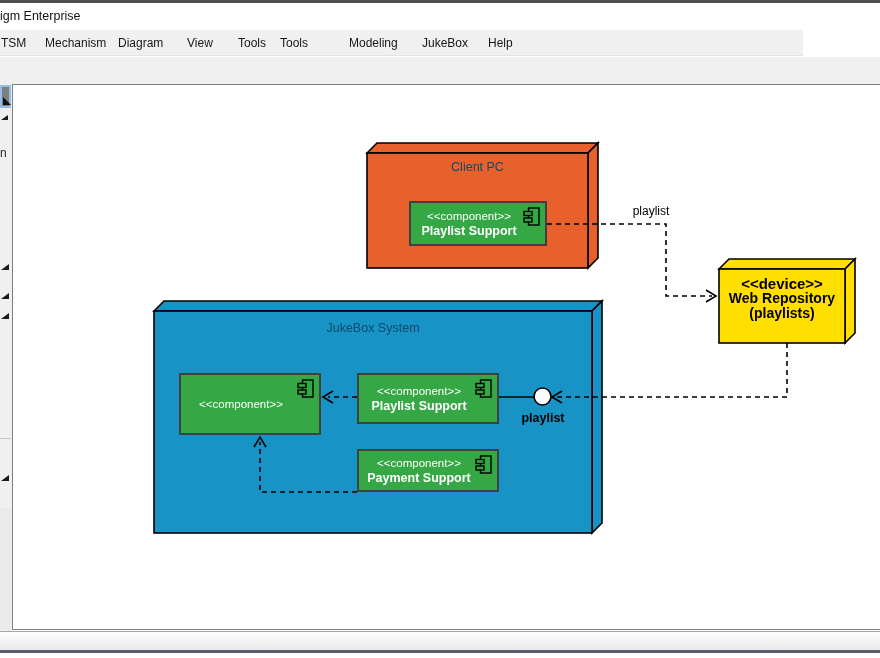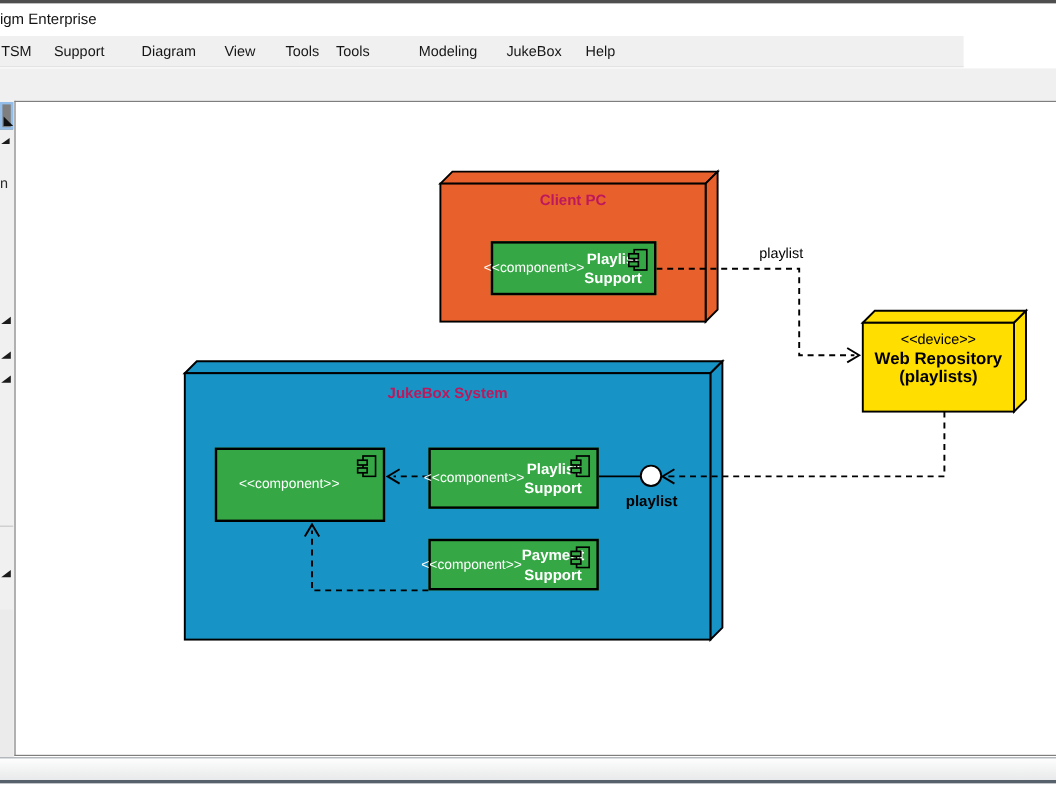--- a/index.html
+++ b/index.html
@@ -41,27 +41,27 @@
   .pal-glyph { position:absolute; left:0; font-size:12px; color:#2a2a2a; }
   .pal-divider { position:absolute; left:0; width:11px; height:1px; background:#c9c9c9; }
   .pal-lower { position:absolute; left:0; top:424px; width:11px; height:123px; background:#ebebeb; }
   
   .canvas {
     position:absolute; left:12px; top:84px; width:868px; height:546px; background:#ffffff;
     border-top:1px solid #7e7e7e; border-left:1px solid #7e7e7e; border-bottom:1px solid #7e7e7e;
   }
   .diagram-svg { position:absolute; left:0; top:0; width:880px; height:658px; }
   
-  .node-title { position:absolute; text-align:center; font-weight:bold; font-size:12.5px; color:#be185d; }
+  .node-title { position:absolute; text-align:center; font-weight:normal; font-size:12.5px; color:#0c4a6e; }
   .webrepo-text { position:absolute; left:719px; top:276px; width:126px; text-align:center; color:#000; }
-  .webrepo-text .stereo { font-size:12px; line-height:15px; }
+  .webrepo-text .stereo { font-size:15px; line-height:15px;font-weight:bold; }
   .webrepo-text .nm { font-size:14px; font-weight:bold; line-height:15px; }
   .component-box {
-    position:absolute; background:#35a845; border:2px solid #000000;
-    display:flex; flex-direction:row; align-items:center; justify-content:center;
+    position:absolute; background:#35a845; border:2px solid #404040;
+    display:flex; flex-direction:column; align-items:center; justify-content:center;
     color:#fff; text-align:center; padding:2px 26px 2px 8px;
   }
   .component-box .stereo { font-size:11.5px; line-height:14px; font-weight:normal; }
   .component-box .cname { font-size:12.5px; line-height:16px; font-weight:bold; }
   .component-box .cicon { position:absolute; top:4px; right:5px; }
   .conn-label { position:absolute; font-size:12px; color:#000; text-align:center; }
   .iface-label { position:absolute; font-size:12.5px; font-weight:bold; color:#000; text-align:center; }
   
   .statusbar {
     position:absolute; left:0; top:631px; width:880px; height:19px;
@@ -72,21 +72,21 @@
 </style>
 </head>
 <body>
 
 <div class="top-edge"></div>
 <div class="titlebar">
   <span class="title-text">digm Enterprise</span>
 </div>
 <div class="menubar">
   <span class="menu-item" style="left:1px">TSM</span>
-  <span class="menu-item" style="left:45px">Support</span>
+  <span class="menu-item" style="left:45px">Mechanism</span>
   <span class="menu-item" style="left:118px">Diagram</span>
   <span class="menu-item" style="left:187px">View</span>
   <span class="menu-item" style="left:238px">Tools</span>
   <span class="menu-item" style="left:280px">Tools</span>
   <span class="menu-item" style="left:349px">Modeling</span>
   <span class="menu-item" style="left:422px">JukeBox</span>
   <span class="menu-item" style="left:488px">Help</span>
 </div>
 <div class="toolbar-strip"></div>
 

